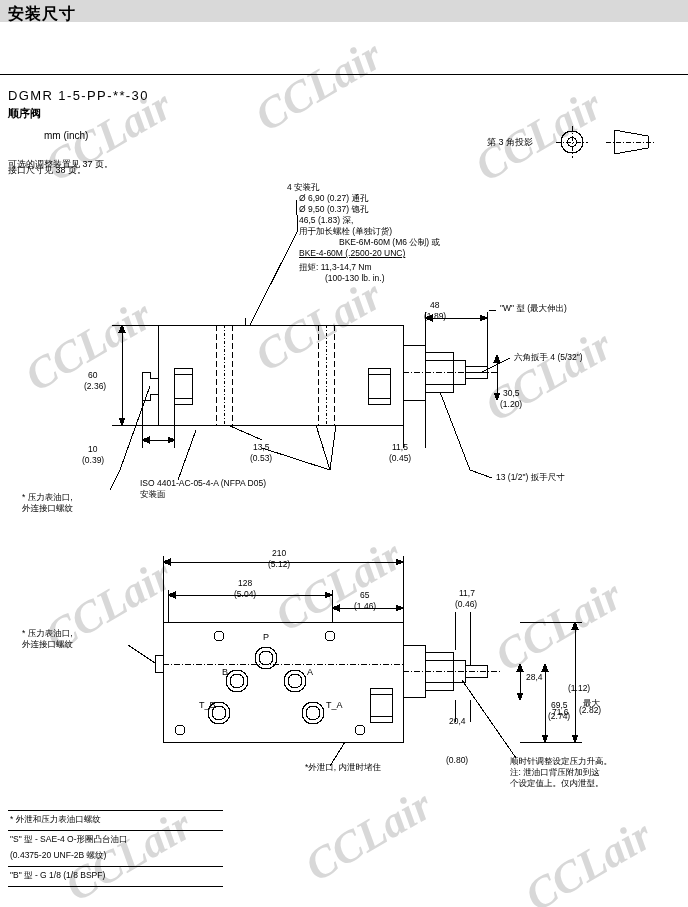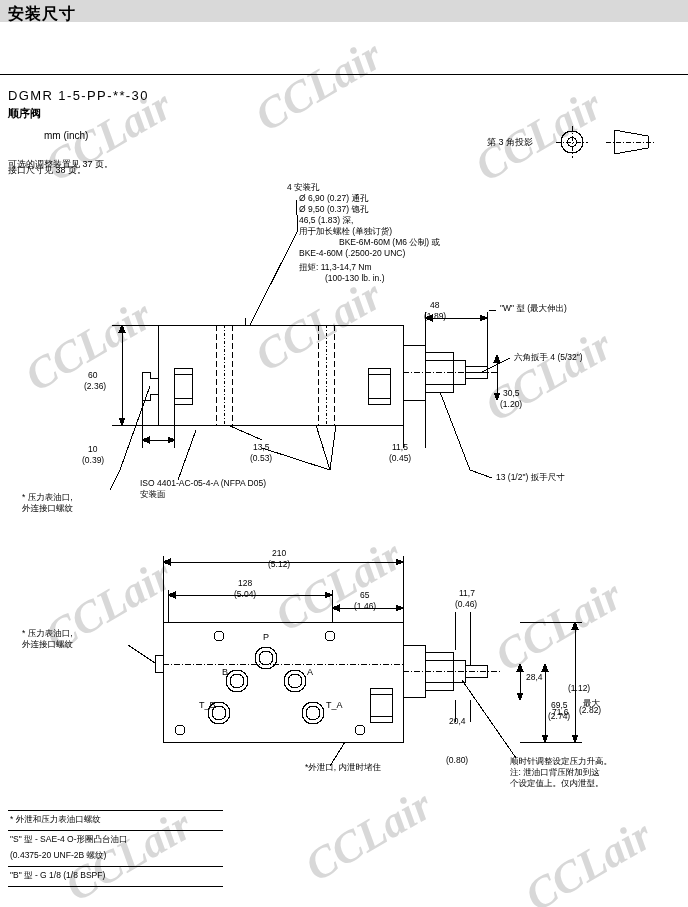--- a/index.html
+++ b/index.html
@@ -246,21 +246,21 @@
       <line x1="462" y1="680" x2="516" y2="758"></line>
     </g>
   </svg>
 
   <div class="txt" style="left:287px; top:182px;">4 安装孔</div>
   <div class="txt" style="left:299px; top:193px;">Ø 6,90 (0.27) 通孔</div>
   <div class="txt" style="left:299px; top:204px;">Ø 9,50 (0.37) 锪孔</div>
   <div class="txt" style="left:299px; top:215px;">46,5 (1.83) 深,</div>
   <div class="txt" style="left:299px; top:226px;">用于加长螺栓 (单独订货)</div>
   <div class="txt" style="left:299px; top:237px;margin-left:40px;">BKE-6M-60M (M6 公制) 或</div>
-  <div class="txt" style="left:299px; top:248px;">BKE-4-60M (.2500-20 UNC)</div>
+  <div class="txt" style="left:299px; top:248px;text-decoration:underline;">BKE-4-60M (.2500-20 UNC)</div>
   <div class="txt" style="left:299px; top:262px;">扭矩: 11,3-14,7 Nm</div>
   <div class="txt" style="left:325px; top:273px;">(100-130 lb. in.)</div>
 
   <div class="txt" style="left:88px; top:370px;">60</div>
   <div class="txt" style="left:84px; top:381px;">(2.36)</div>
   <div class="txt" style="left:88px; top:444px;">10</div>
   <div class="txt" style="left:82px; top:455px;">(0.39)</div>
   <div class="txt" style="left:253px; top:442px;">13,5</div>
   <div class="txt" style="left:250px; top:453px;">(0.53)</div>
   <div class="txt" style="left:392px; top:442px;">11,5</div>

